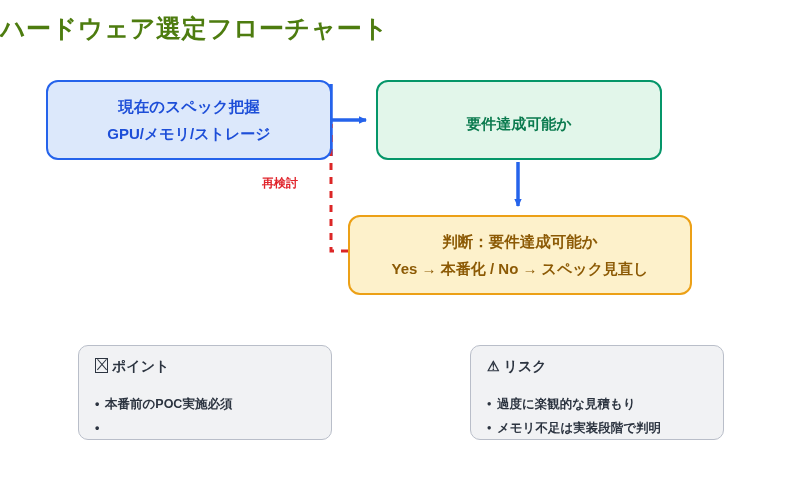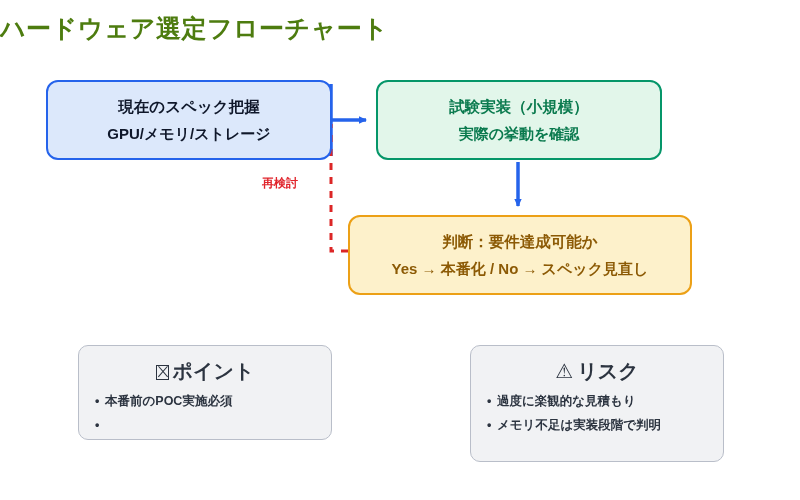--- a/index.html
+++ b/index.html
@@ -59,21 +59,21 @@
 
   #node-current {
     left: 46px;
     top: 80px;
     width: 286px;
     height: 80px;
     background: #dce8fb;
     border-color: #2563eb;
   }
   #node-current .n-title,
-  #node-current .n-sub { color: #0f172a; text-align: right; }
+  #node-current .n-sub { color: #1d4ed8; text-align: right; }
 
   #node-pilot {
     left: 376px;
     top: 80px;
     width: 286px;
     height: 80px;
     background: #e2f6ea;
     border-color: #059669;
   }
   #node-pilot .n-title,
@@ -112,25 +112,25 @@
   
   .panel {
     position: absolute;
     box-sizing: border-box;
     border: 1.5px solid #b9bec9;
     border-radius: 10px;
     background: #f1f2f4;
     padding: 12px 16px 10px 16px;
   }
   .panel-head {
-    text-align: center;
-    font-size: 20px;
+    text-align: left;
+    font-size: 14px;
     font-weight: 700;
     color: #2c3440;
-    margin-bottom: 10px;
+    margin-bottom: 22px;
   }
   .panel-head .p-icon { margin-right: 4px; }
   .panel ul {
     list-style: none;
     margin: 0;
     padding: 0;
   }
   .panel li {
     font-size: 12.5px;
     font-weight: 700;
@@ -140,21 +140,21 @@
     padding-left: 10px;
     position: relative;
   }
   .panel li:last-child { margin-bottom: 0; }
   .panel li .b-dot {
     position: absolute;
     left: 0;
     top: 0;
   }
   #panel-points { left: 78px;  top: 345px; width: 254px; height: 95px; }
-  #panel-risks  { left: 470px; top: 345px; width: 254px; height: 117px; }
+  #panel-risks  { left: 470px; top: 345px; width: 254px; height: 95px; font-family: Liberation Serif, serif; }
   .tofu-icon {
     display: inline-block;
     width: 11px;
     height: 13px;
     border: 1.2px solid #2c3440;
     position: relative;
     vertical-align: -2px;
     margin-right: 4px;
   }
   .tofu-icon::before,
@@ -200,22 +200,21 @@
   </svg>
 
   <div id="label-rework">再検討</div>
 
   <div id="node-current" class="node">
     <div class="n-title">現在のスペック把握</div>
     <div class="n-sub">GPU/メモリ/ストレージ</div>
   </div>
 
   <div id="node-pilot" class="node">
-    <div class="n-title">試験実装（小規模）</div>
-    <div class="n-sub">実際の挙動を確認</div>
+    <div class="n-sub">要件達成可能か</div>
   </div>
 
   <div id="node-decision" class="node">
     <div class="n-title">判断：要件達成可能か</div>
     <div class="n-sub">Yes → 本番化 / No → スペック見直し</div>
   </div>
 
   <div id="panel-points" class="panel">
     <div class="panel-head">
       <span class="tofu-icon"></span><span>ポイント</span>

